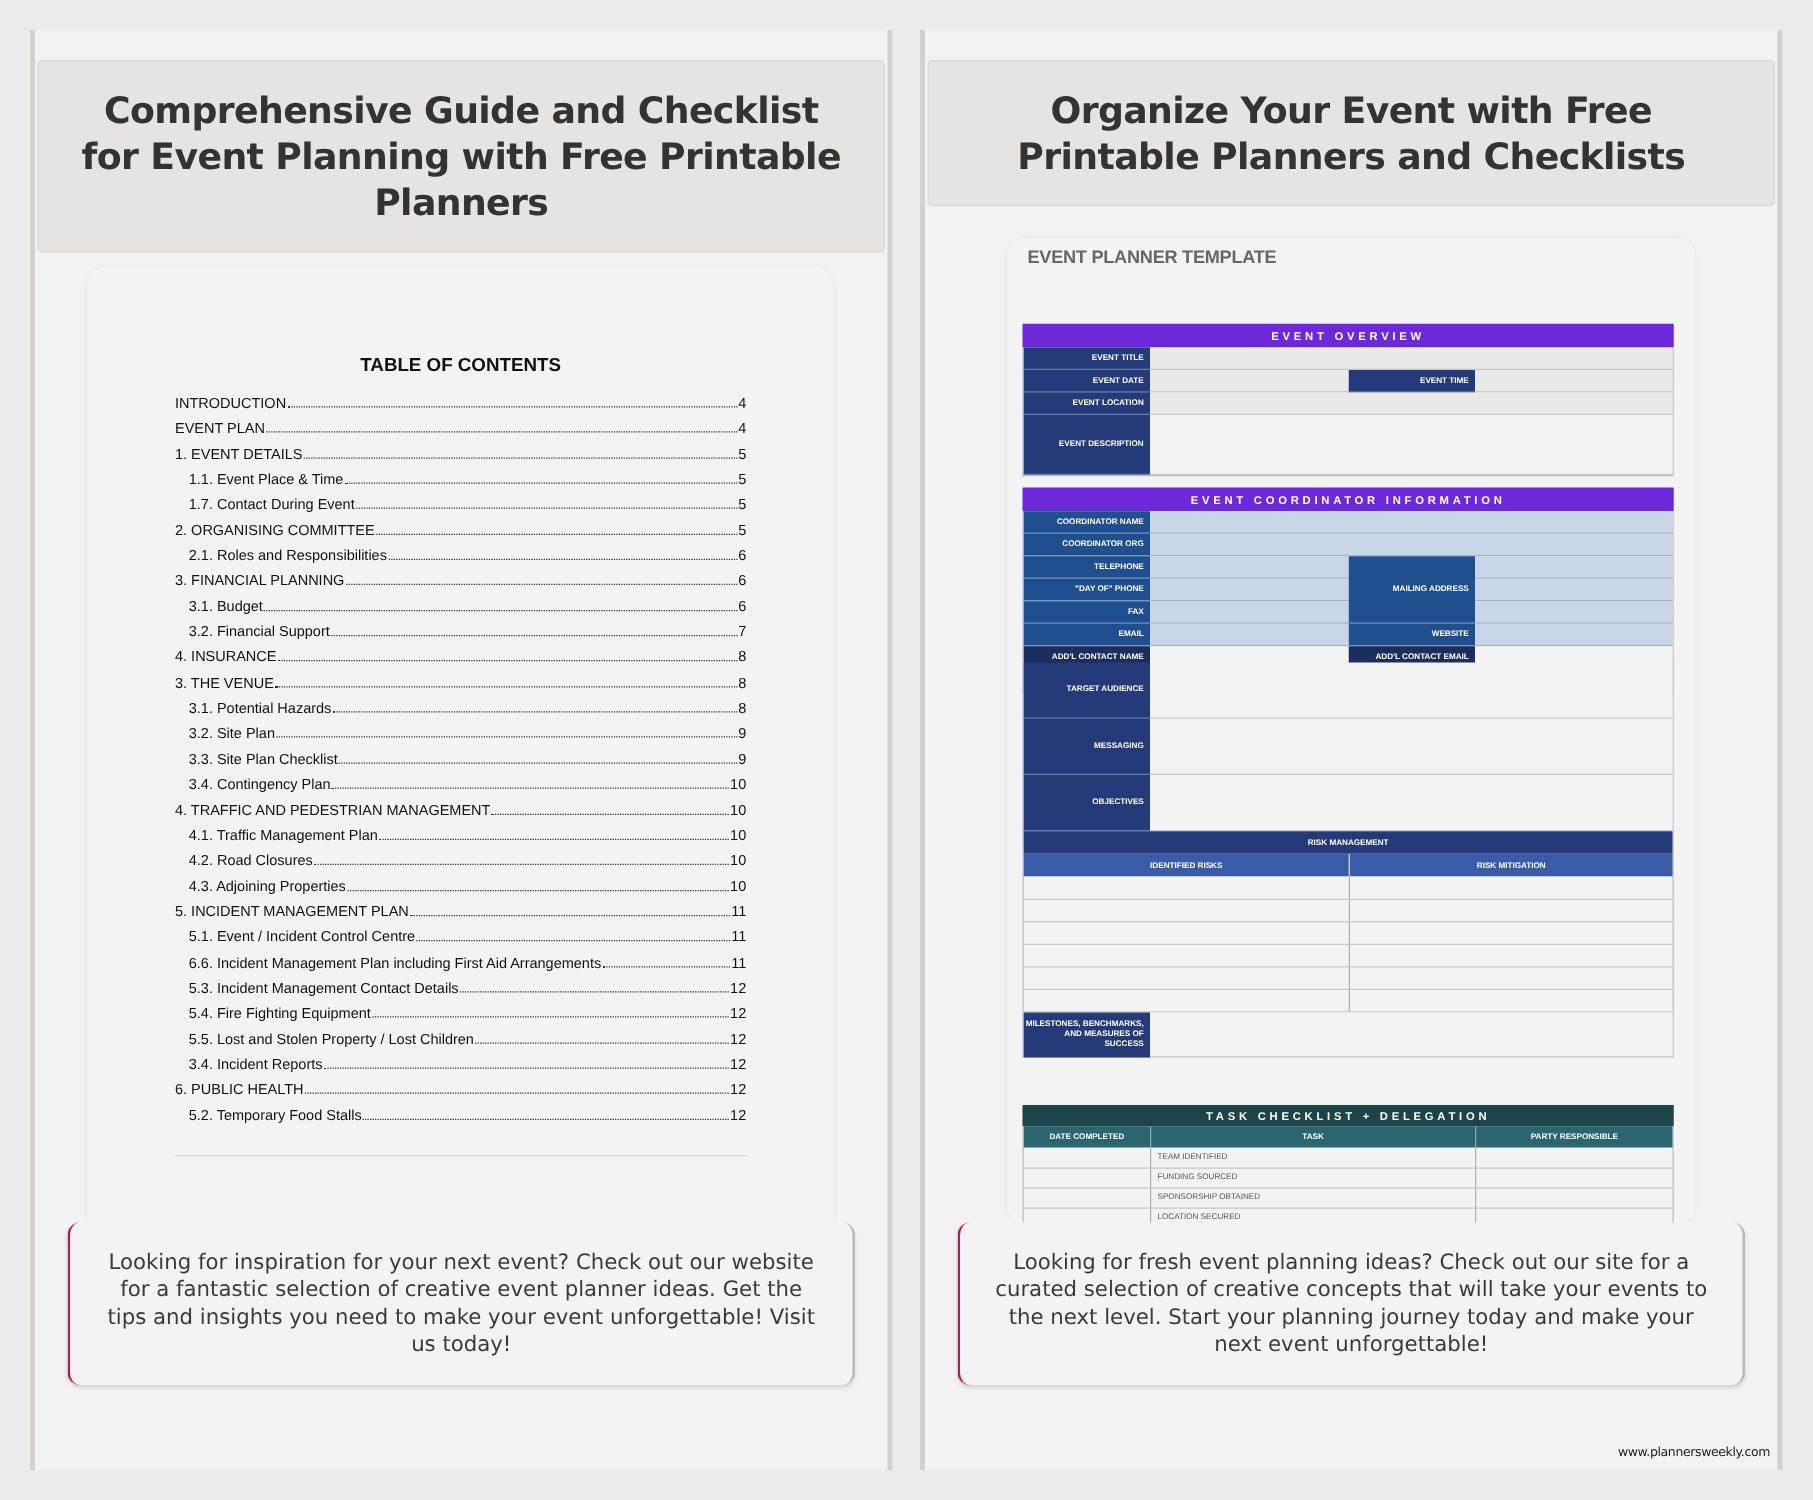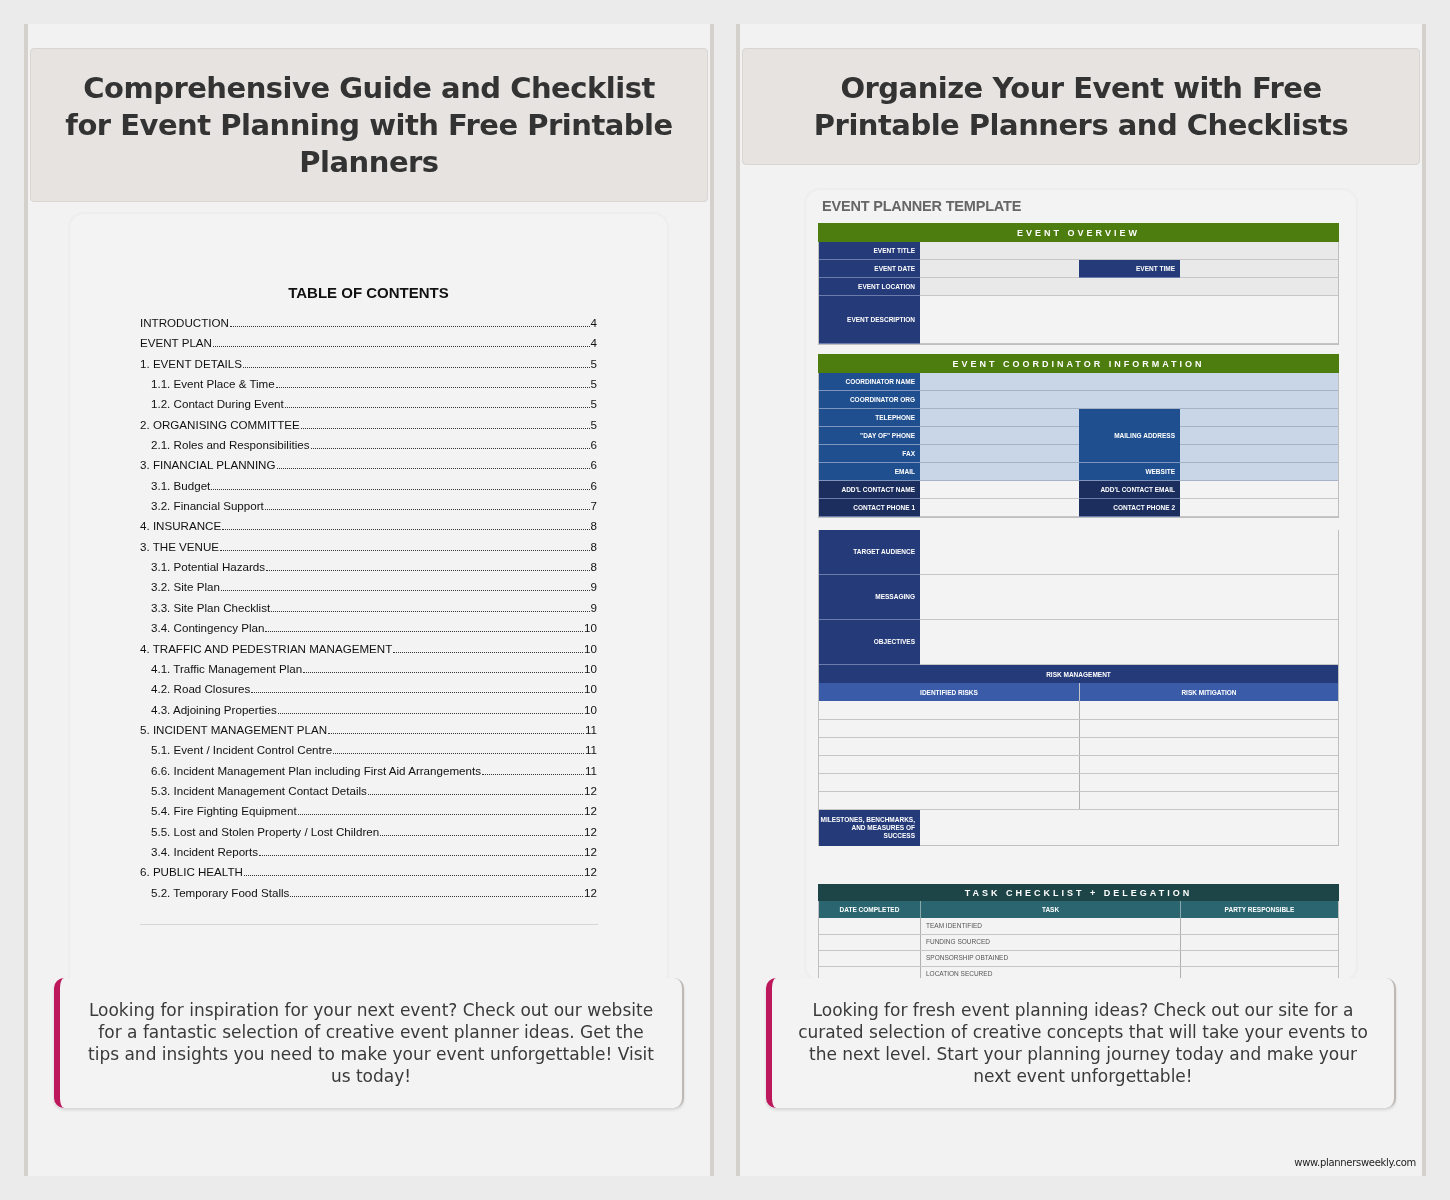--- a/index.html
+++ b/index.html
@@ -28,40 +28,40 @@
   .toc-row { display: flex; align-items: baseline; height: 20.35px; font-size: 11.6px; color: #111;
              white-space: nowrap; }
   .toc-row.sub { padding-left: 11px; }
   .toc-row .lbl { flex: 0 0 auto; }
   .toc-row .dots { flex: 1 1 auto; overflow: hidden; margin: 0 1px; color: #333;
                    border-bottom: 1px dotted #333; height: 9px; }
   .toc-row .pg { flex: 0 0 auto; }
   .doc-rule { position: absolute; top: 710px; left: 70px; width: 458px; height: 1px; background: #d6d6d6; }
 
   .info-box { position: absolute; top: 954px; height: 130px; background: #f3f3f3;
-              border-radius: 10px; border-left: 6px solid #be185d; border-right: 2px solid #bdb8b3;
+              border-radius: 10px; border-left: 2px solid #be185d; border-right: 2px solid #bdb8b3;
               box-shadow: 0 2px 3px rgba(0,0,0,0.12); display: flex; align-items: center;
               justify-content: center; text-align: center; padding: 0 26px; }
   .panel.left .info-box { left: 26px; width: 630px; }
   .panel.right .info-box { left: 26px; width: 630px; }
   .info-box p { font-family: "DejaVu Sans", sans-serif; font-size: 17px; line-height: 22px; color: #3a3a3a; }
 
   .watermark { position: absolute; right: 34px; bottom: 32px; font-size: 10px; color: #222;
                font-family: "DejaVu Sans", sans-serif; letter-spacing: -0.3px; }
 
   
   .tpl-card { position: absolute; top: 166px; left: 66px; width: 550px; height: 790px;
               background: #f3f3f3; border-radius: 14px; overflow: hidden;
               box-shadow: 0 0 4px rgba(0,0,0,0.06); }
   .tpl-title { position: absolute; top: 8px; left: 16px; font-size: 14.5px; font-weight: bold;
                color: #666; letter-spacing: -0.2px; }
   .sec { position: absolute; left: 12px; width: 521px; }
   .sec-head { height: 19px; color: #fff; font-size: 9px; font-weight: bold; letter-spacing: 3px;
               display: flex; align-items: center; justify-content: center; }
-  .navy { background: #4d7c0f; }
+  .navy { background: #6d28d9; margin-top: 36px; }
   .teal { background: #1d4447; }
   .grid { position: relative; width: 100%; border: 1px solid #bfbfbf; border-top: none; }
   .cell { position: absolute; font-size: 6.5px; font-weight: bold; color: #fff;
           display: flex; align-items: center; justify-content: flex-end; padding-right: 5px;
           text-align: right; line-height: 8px; }
   .c-navy { background: #253a78; border-bottom: 1px solid #6b7bab; }
   .c-blue { background: #1f4f8f; border-bottom: 1px solid #7e96bd; }
   .c-dark { background: #1b2e5e; border-bottom: 1px solid #6b7bab; }
   .field { position: absolute; border-bottom: 1px solid #c6c6c6; }
   .f-grey { background: #e9e9e9; }
@@ -98,21 +98,21 @@
           <span class="lbl">1. EVENT DETAILS</span>
           <span class="dots"></span>
           <span class="pg">5</span>
         </div>
         <div class="toc-row sub">
           <span class="lbl">1.1. Event Place &amp; Time</span>
           <span class="dots"></span>
           <span class="pg">5</span>
         </div>
         <div class="toc-row sub">
-          <span class="lbl">1.2. Contact During Event</span>
+          <span class="lbl">1.7. Contact During Event</span>
           <span class="dots"></span>
           <span class="pg">5</span>
         </div>
         <div class="toc-row">
           <span class="lbl">2. ORGANISING COMMITTEE</span>
           <span class="dots"></span>
           <span class="pg">5</span>
         </div>
         <div class="toc-row sub">
           <span class="lbl">2.1. Roles and Responsibilities</span>

